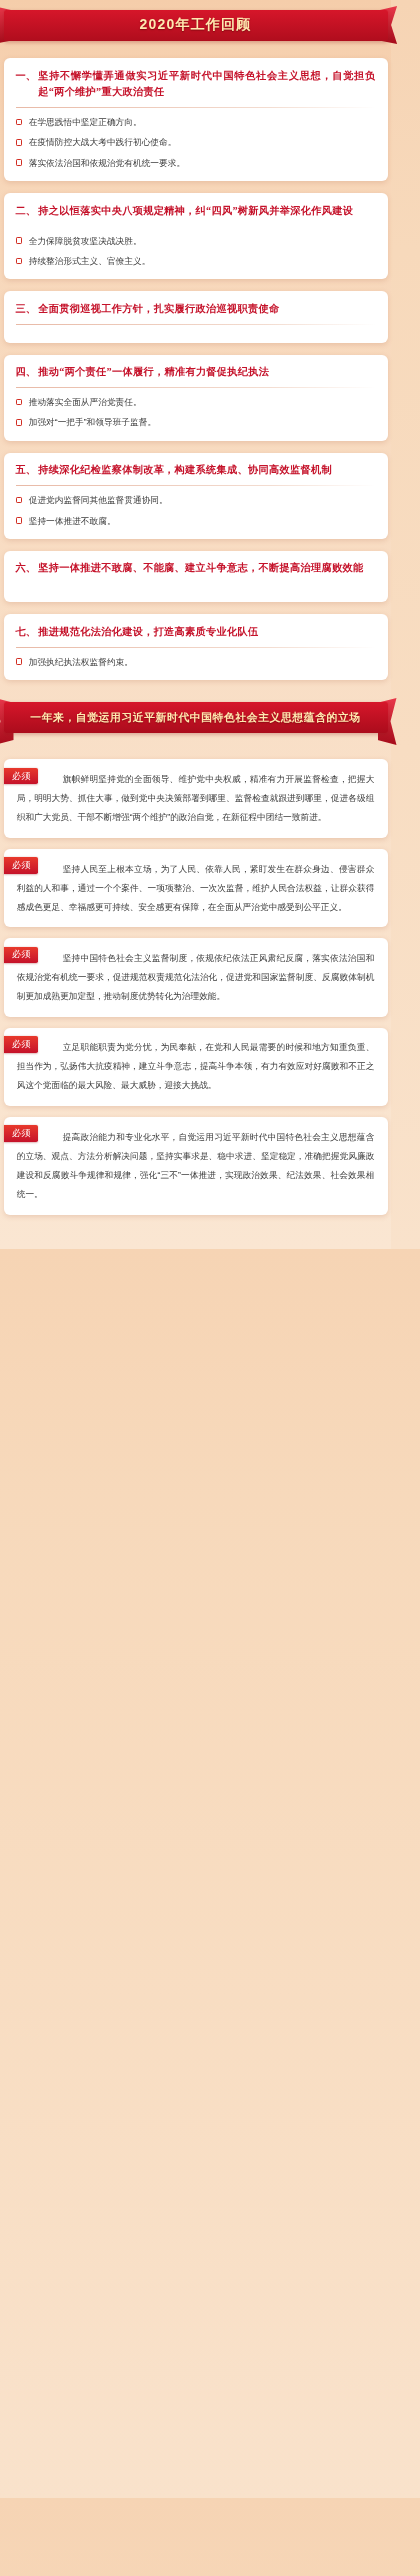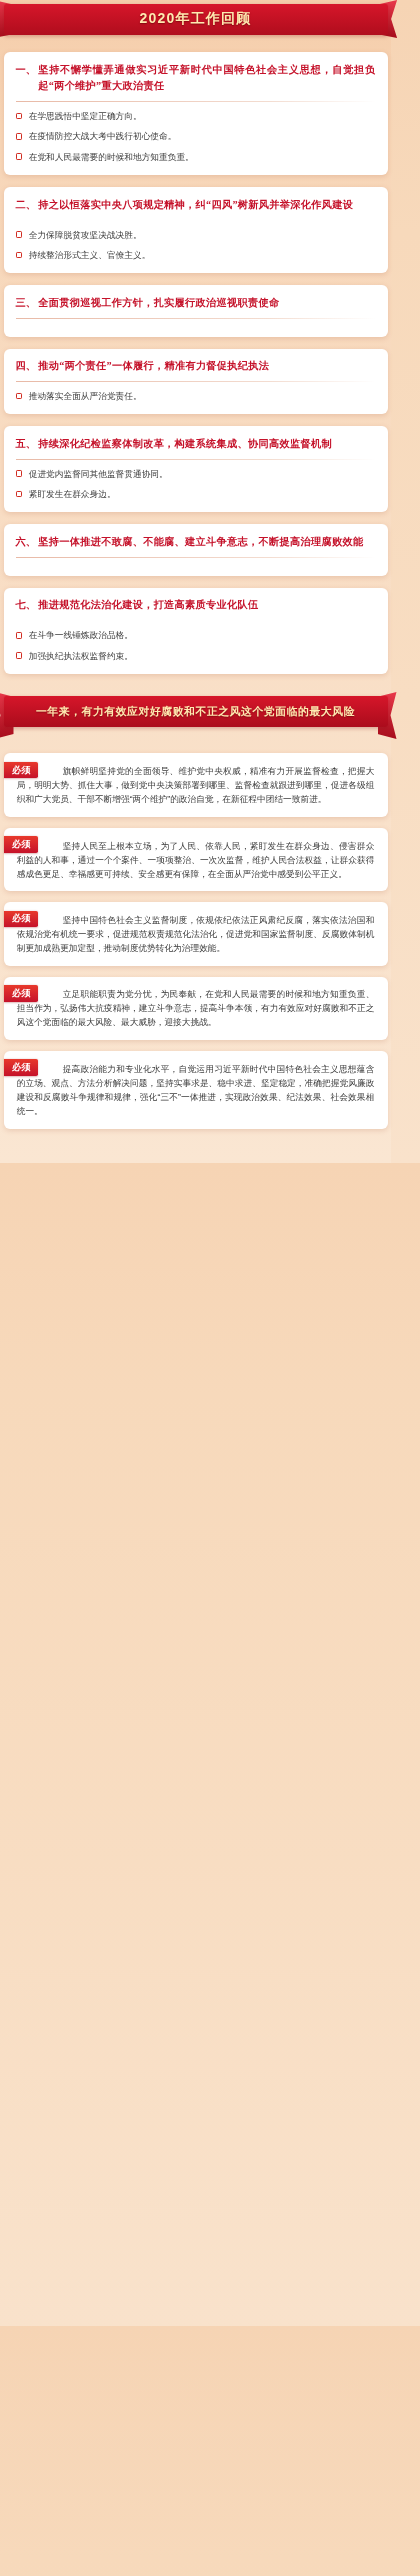--- a/index.html
+++ b/index.html
@@ -5,21 +5,21 @@
   * { box-sizing: border-box; margin: 0; padding: 0; }
   body {
     width: 420px;
     font-family: "Liberation Sans", "DejaVu Sans", sans-serif;
     background: #f3c9a8;
     background: linear-gradient(180deg, #f6d4b4 0%, #f7d9bb 20%, #f8ddc2 60%, #f9e2cb 100%);
   }
   .page {
     width: 391px;
     position: relative;
-    padding: 0 0 24px 0;
+    padding: 6px 0 24px 0;
     background: linear-gradient(180deg,#f5cdaa 0%, #f7d6b8 12%, #f8dcc2 40%, #f9e1ca 70%, #fae6d2 100%);
   }
 
   
   .banner-wrap {
     position: relative;
     width: 384px;
     margin: 0 auto 14.4px auto;
     height: 38px;
   }
@@ -152,30 +152,30 @@
     box-shadow: 0 1.2px 4.8px rgba(170,90,60,0.18);
     position: relative;
     padding: 10.8px 13.2px 10.8px 13.2px;
   }
   .must-tag {
     position: absolute;
     left: 0; top: 8.4px;
     background: linear-gradient(180deg,#e8392c 0%, #c5122a 100%);
     color: #fff;
     font-size: 9px;
-    font-weight: bold;
+    font-weight: normal;
     padding: 1.8px 7.2px 1.8px 8.4px;
     border-radius: 0 1.8px 1.8px 0;
     letter-spacing: 0.6px;
     box-shadow: 0 0.6px 1.8px rgba(150,20,20,0.3);
   }
   .must-text {
     color: #3b3b3b;
     font-size: 8.7px;
-    line-height: 14px;
+    line-height: 19px;
     text-align: justify;
     text-indent: 46px;
   }
 </style>
 </head>
 <body>
 
 <div class="page">
 
   <div class="banner-wrap">
@@ -190,21 +190,21 @@
       <div class="card">
         <div class="card-inner">
           <div class="sec-head">
             <div class="sec-num">一、</div>
             <div class="sec-title">坚持不懈学懂弄通做实习近平新时代中国特色社会主义思想，自觉担负起“两个维护”重大政治责任</div>
           </div>
           <div class="rule"></div>
           <ul class="points">
             <li><span class="bullet"></span><span>在学思践悟中坚定正确方向。</span></li>
             <li><span class="bullet"></span><span>在疫情防控大战大考中践行初心使命。</span></li>
-            <li><span class="bullet"></span><span>在党和人民最需要的时候和地方知重负重。</span></li>
+            <li><span class="bullet"></span><span>落实依法治国和依规治党有机统一要求。</span></li>
           </ul>
         </div>
       </div>
       <div class="card">
         <div class="card-inner">
           <div class="sec-head">
             <div class="sec-num">二、</div>
             <div class="sec-title">持之以恒落实中央八项规定精神，纠“四风”树新风并举深化作风建设</div>
           </div>
           <div class="rule"></div>
@@ -225,65 +225,65 @@
       </div>
       <div class="card">
         <div class="card-inner">
           <div class="sec-head">
             <div class="sec-num">四、</div>
             <div class="sec-title">推动“两个责任”一体履行，精准有力督促执纪执法</div>
           </div>
           <div class="rule"></div>
           <ul class="points">
             <li><span class="bullet"></span><span>推动落实全面从严治党责任。</span></li>
+            <li><span class="bullet"></span><span>加强对“一把手”和领导班子监督。</span></li>
           </ul>
         </div>
       </div>
       <div class="card">
         <div class="card-inner">
           <div class="sec-head">
             <div class="sec-num">五、</div>
             <div class="sec-title">持续深化纪检监察体制改革，构建系统集成、协同高效监督机制</div>
           </div>
           <div class="rule"></div>
           <ul class="points">
             <li><span class="bullet"></span><span>促进党内监督同其他监督贯通协同。</span></li>
-            <li><span class="bullet"></span><span>紧盯发生在群众身边。</span></li>
+            <li><span class="bullet"></span><span>坚持一体推进不敢腐。</span></li>
           </ul>
         </div>
       </div>
       <div class="card">
         <div class="card-inner">
           <div class="sec-head">
             <div class="sec-num">六、</div>
             <div class="sec-title">坚持一体推进不敢腐、不能腐、建立斗争意志，不断提高治理腐败效能</div>
           </div>
           <div class="rule"></div>
         </div>
       </div>
       <div class="card">
         <div class="card-inner">
           <div class="sec-head">
             <div class="sec-num">七、</div>
             <div class="sec-title">推进规范化法治化建设，打造高素质专业化队伍</div>
           </div>
           <div class="rule"></div>
           <ul class="points">
-            <li><span class="bullet"></span><span>在斗争一线锤炼政治品格。</span></li>
             <li><span class="bullet"></span><span>加强执纪执法权监督约束。</span></li>
           </ul>
         </div>
       </div>
     </div>
 
   <div class="midbanner-wrap">
     <div class="mid-ribbon-left"></div>
     <div class="mid-ribbon-right"></div>
     <div class="midbanner">
-      <div class="midbanner-title">一年来，有力有效应对好腐败和不正之风这个党面临的最大风险</div>
+      <div class="midbanner-title">一年来，自觉运用习近平新时代中国特色社会主义思想蕴含的立场</div>
     </div>
   </div>
 
   <div id="musts-container">
       <div class="must-card">
         <div class="must-tag">必须</div>
         <div class="must-text">旗帜鲜明坚持党的全面领导、维护党中央权威，精准有力开展监督检查，把握大局，明明大势、抓住大事，做到党中央决策部署到哪里、监督检查就跟进到哪里，促进各级组织和广大党员、干部不断增强“两个维护”的政治自觉，在新征程中团结一致前进。</div>
       </div>
       <div class="must-card">
         <div class="must-tag">必须</div>

